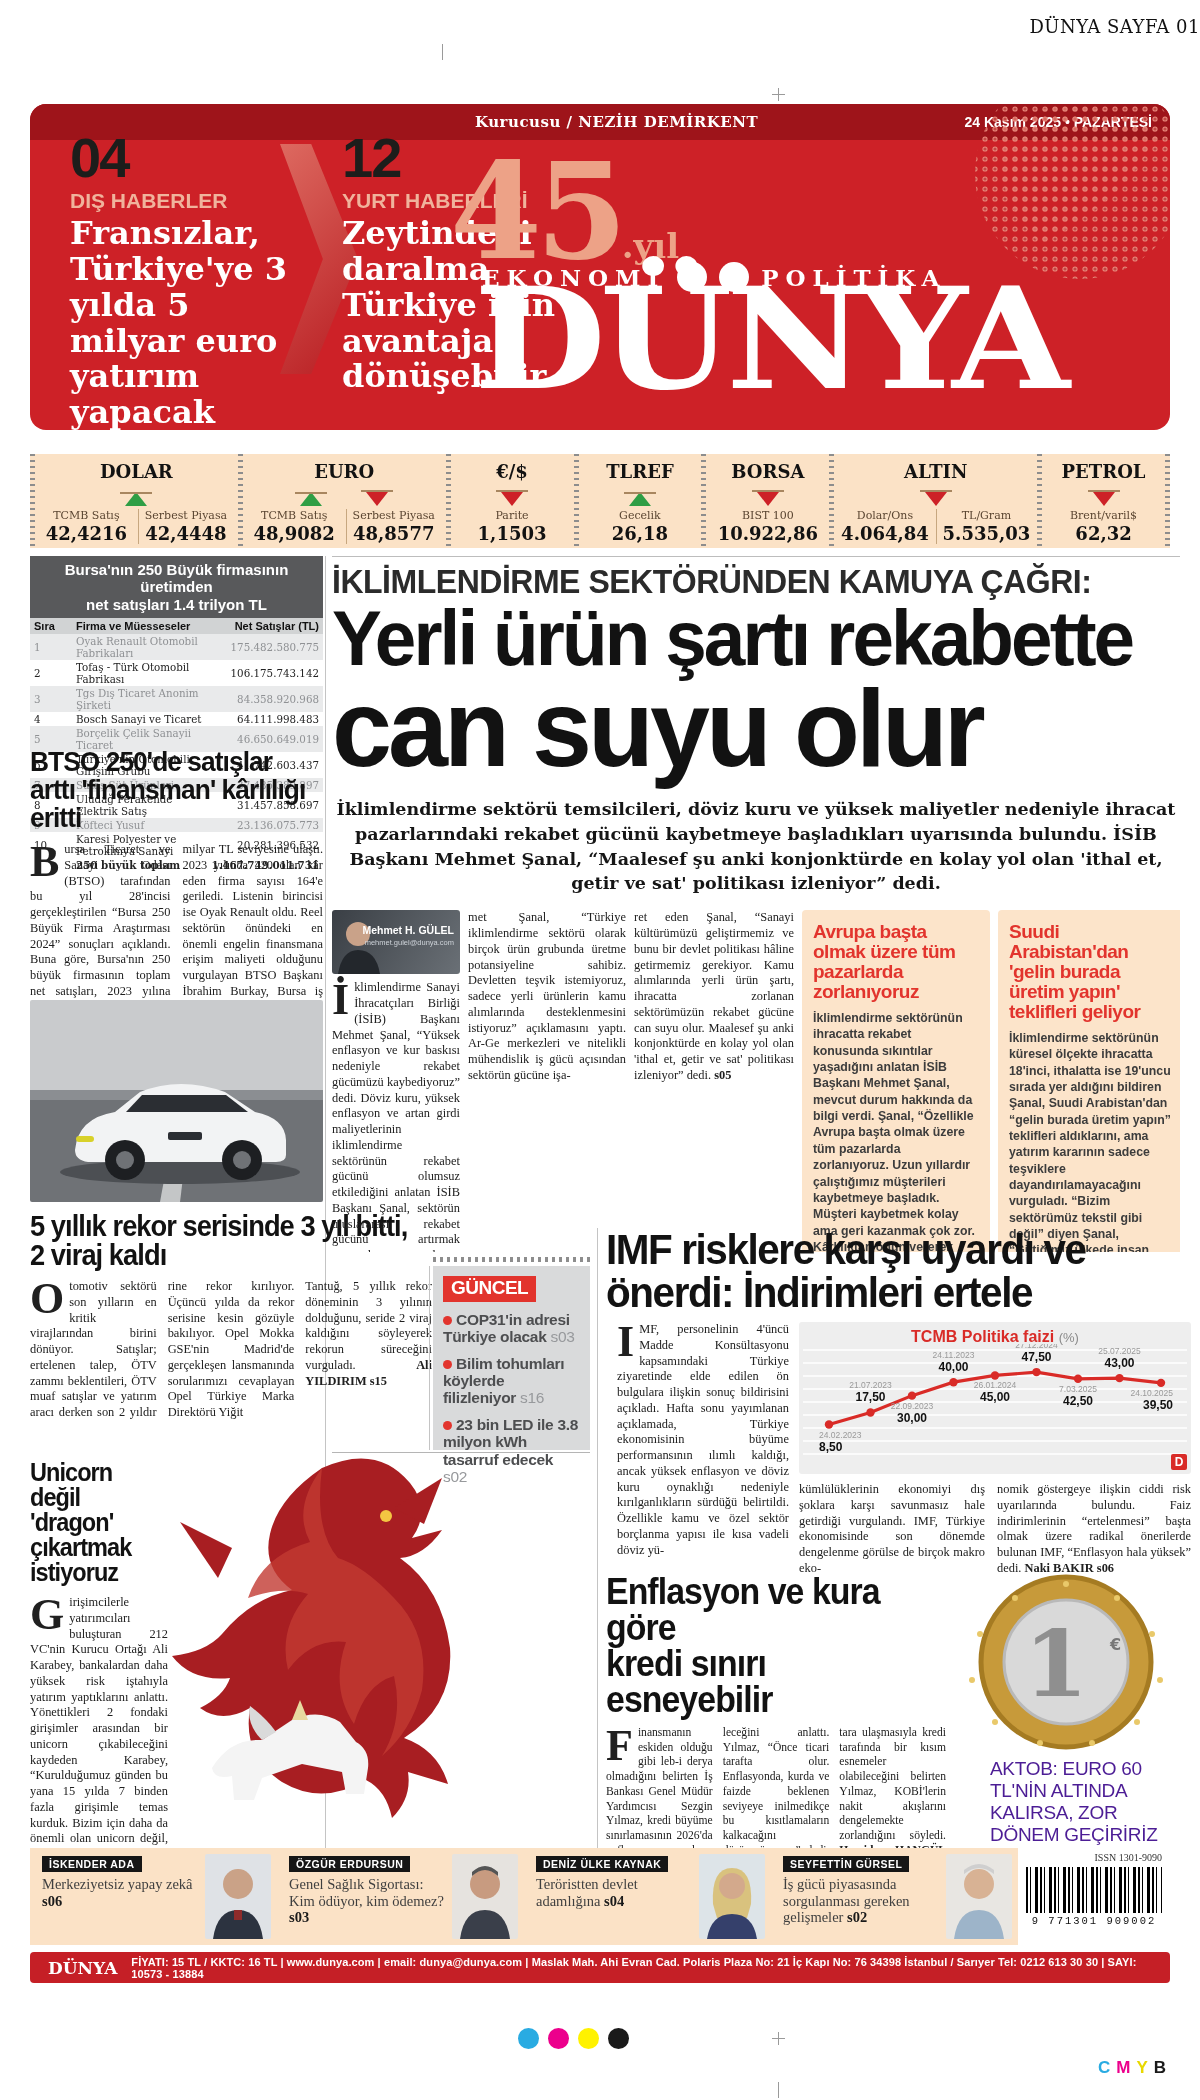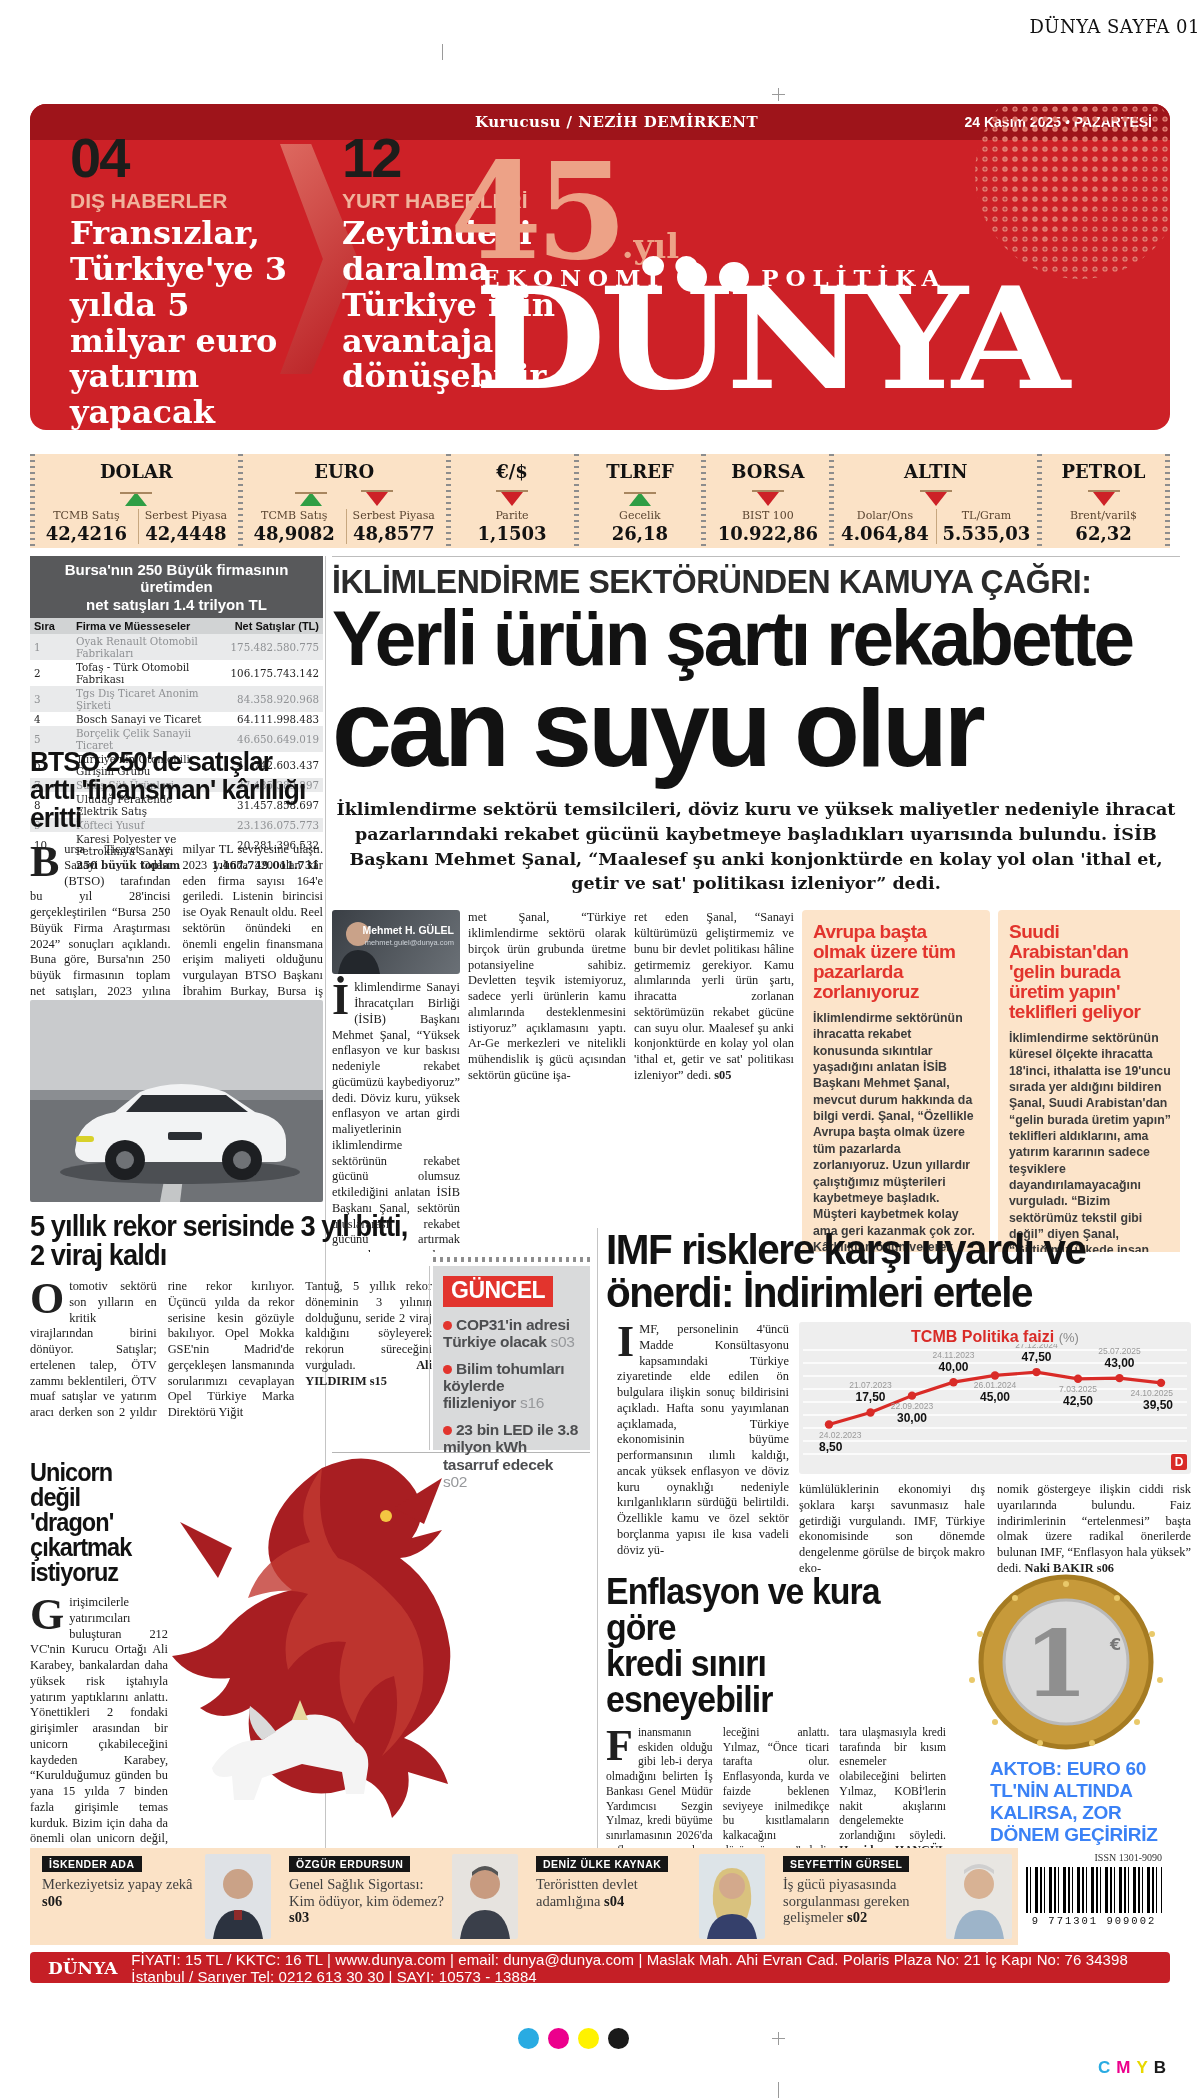--- a/index.html
+++ b/index.html
@@ -127,21 +127,21 @@
   .obox{background:#fce4ca;border-radius:4px;padding:12px 11px;overflow:hidden;}
   .obox .otitle{color:#e2342d;font-weight:bold;font-size:19px;line-height:1.05;letter-spacing:-.5px;}
   .obox .otext{margin-top:8px;font-size:12.3px;font-weight:bold;color:#3c3c3c;line-height:1.33;}
 
   
   #guncel{left:433px;top:1266px;width:157px;height:184px;background:#d9dadb;padding:10px 10px;
     box-sizing:border-box;}
   #guncel:before{content:"";position:absolute;left:0;top:-9px;width:100%;height:5px;
     background:repeating-linear-gradient(to right,#8d8d8d 0 3px,transparent 3px 7px);}
   #guncel .glabel{display:inline-block;background:#e2342d;color:#fff;font-weight:bold;
-    font-size:23px;padding:1px 8px 3px;letter-spacing:-.5px;}
+    font-size:19px;padding:1px 8px 3px;letter-spacing:-.5px;}
   .gitem{margin-top:9px;font-size:15.5px;font-weight:bold;color:#4d4e50;line-height:1.12;
     letter-spacing:-.3px;}
   .gitem .bdot{display:inline-block;width:9px;height:9px;border-radius:50%;background:#e2342d;
     margin-right:4px;}
   .gitem .gpage{color:#97999c;font-weight:normal;}
 
   
   #imf{left:606px;top:1228px;width:574px;}
   #imf .headline{font-size:43px;letter-spacing:-1.5px;}
   #imf-grid{position:relative;margin-top:8px;height:336px;margin-left:11px;}
@@ -158,21 +158,21 @@
   #imf-b2{position:absolute;left:182px;top:160px;width:186px;height:176px;overflow:hidden;}
   #imf-b3{position:absolute;left:380px;top:160px;width:194px;height:176px;overflow:hidden;}
 
   
   #enflasyon{left:606px;top:1574px;width:340px;}
   #enflasyon .headline{font-size:36px;letter-spacing:-1px;}
   #enf-cols{display:flex;gap:10px;margin-top:8px;height:180px;overflow:hidden;}
   #enf-cols .col{flex:1;font-size:11.6px;}
 
   #coin{left:952px;top:1572px;width:228px;height:180px;}
-  #aktob{left:990px;top:1758px;width:190px;color:#3b82f6;font-weight:bold;font-size:19px;
+  #aktob{left:990px;top:1758px;width:190px;color:#4c1d95;font-weight:normal;font-size:19px;
     line-height:1.15;letter-spacing:-.3px;}
 
   
   #colbar{left:30px;top:1848px;width:1140px;height:97px;background:#fbe2c6;display:flex;
     align-items:stretch;}
   .colm{display:flex;flex:1;padding:6px 6px 6px 12px;gap:8px;}
   .colm .ctext{flex:1;}
   .cplate{display:inline-block;background:#161616;color:#fff;font-weight:bold;font-size:10.5px;
     letter-spacing:.5px;padding:2px 7px;}
   .ctitle2{margin-top:4px;font-family:"Liberation Serif",serif;font-size:14.5px;line-height:1.15;
@@ -184,21 +184,21 @@
   #issn{font-family:"Liberation Serif",serif;font-size:10px;color:#333;text-align:right;}
   #bars{height:46px;margin-top:4px;background:repeating-linear-gradient(90deg,
     #000 0 2px,#fff 2px 4px,#000 4px 5px,#fff 5px 9px,#000 9px 12px,#fff 12px 14px);}
   #bdigits{font-family:"Liberation Mono","DejaVu Sans Mono",monospace;font-size:10.5px;
     letter-spacing:2px;color:#111;margin-top:2px;}
 
   
   #footer{left:30px;top:1952px;width:1140px;height:31px;background:#c51f26;border-radius:4px;
     display:flex;align-items:center;color:#fff;}
   #footer .fbrand{font-family:"DejaVu Serif",serif;font-weight:bold;font-size:17px;margin:0 14px 0 18px;}
-  #footer .finfo{font-size:15px;font-weight:normal;letter-spacing:.1px;}
+  #footer .finfo{font-size:11px;font-weight:bold;letter-spacing:.1px;}
 
   
   #dots{left:518px;top:2028px;display:flex;gap:9px;}
   #dots span{width:21px;height:21px;border-radius:50%;}
   .d-c{background:#29abe2;} .d-m{background:#ec008c;} .d-y{background:#fff200;} .d-k{background:#1a1a1a;}
   #cmyb{left:1098px;top:2058px;font-weight:bold;font-size:17px;letter-spacing:6px;}
   #cmyb .l-c{color:#29abe2;} #cmyb .l-m{color:#ec008c;} #cmyb .l-y{color:#e8d800;} #cmyb .l-b{color:#1a1a1a;}
 </style>
 </head>
 <body>

